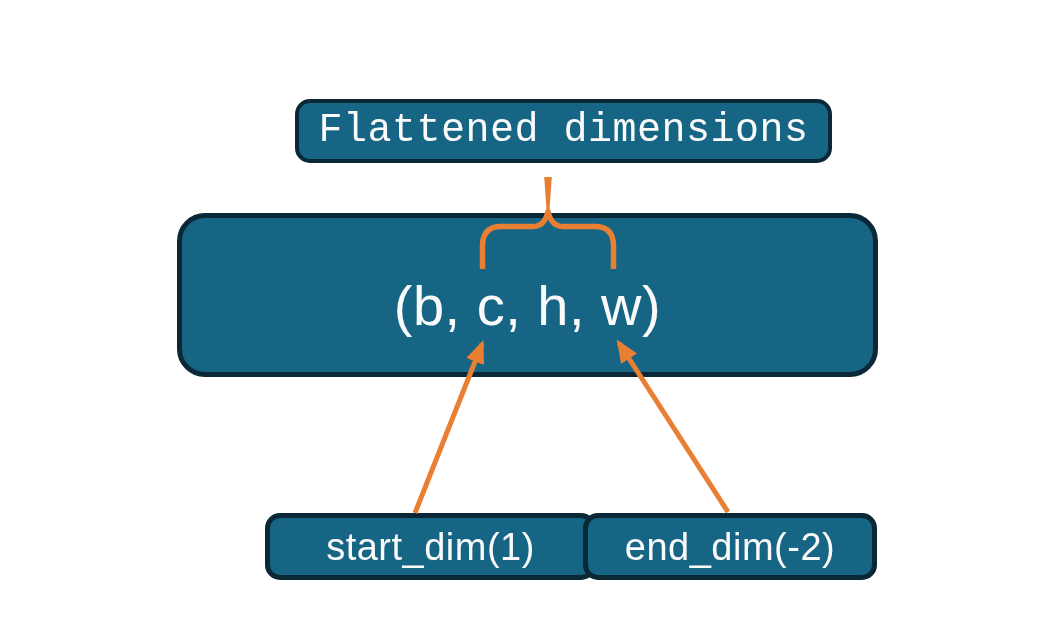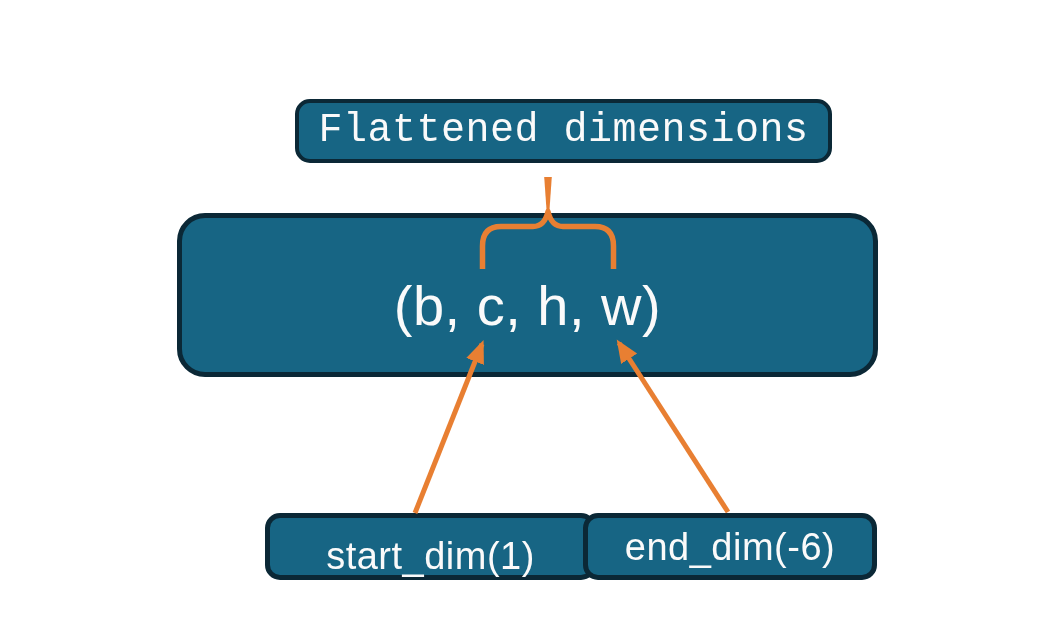--- a/index.html
+++ b/index.html
@@ -41,21 +41,21 @@
     border-radius: 28px;
     font-size: 56px;
   }
   .tensor-box .label { position: relative; top: 11px; }
   .dim-box {
     top: 513px; height: 67px;
     border-width: 5px;
     border-radius: 15px;
     font-size: 38px;
   }
-  .start-box { left: 265px; width: 331px; align-items: flex-end; }
+  .start-box { left: 265px; width: 331px; }
   .end-box   { left: 583px; width: 294px; }
   svg.connectors {
     position: absolute;
     left: 0; top: 0;
     width: 1038px; height: 632px;
     pointer-events: none;
     z-index: 5;
   }
   svg .orange-stroke {
     stroke: var(--accent-orange, #e87f32);
@@ -77,21 +77,21 @@
 
   <div class="box tensor-box">
     <span class="label">(b, c, h, w)</span>
   </div>
 
   <div class="box dim-box start-box">
     <span class="label">start_dim(1)</span>
   </div>
 
   <div class="box dim-box end-box">
-    <span class="label">end_dim(-6)</span>
+    <span class="label">end_dim(-2)</span>
   </div>
 
   <svg class="connectors" viewBox="0 0 1038 632" xmlns="http://www.w3.org/2000/svg">
     <defs>
       <marker id="arrowhead" viewBox="0 0 10 10" refX="7.5" refY="5" markerWidth="5" markerHeight="5" orient="auto-start-reverse">
         <path class="orange-fill" d="M 0 1.2 L 9.2 5 L 0 8.8 z"></path>
       </marker>
     </defs>
 
     <polygon class="orange-fill" points="544.2,177 551.8,177 549.2,214 546.8,214"></polygon>

